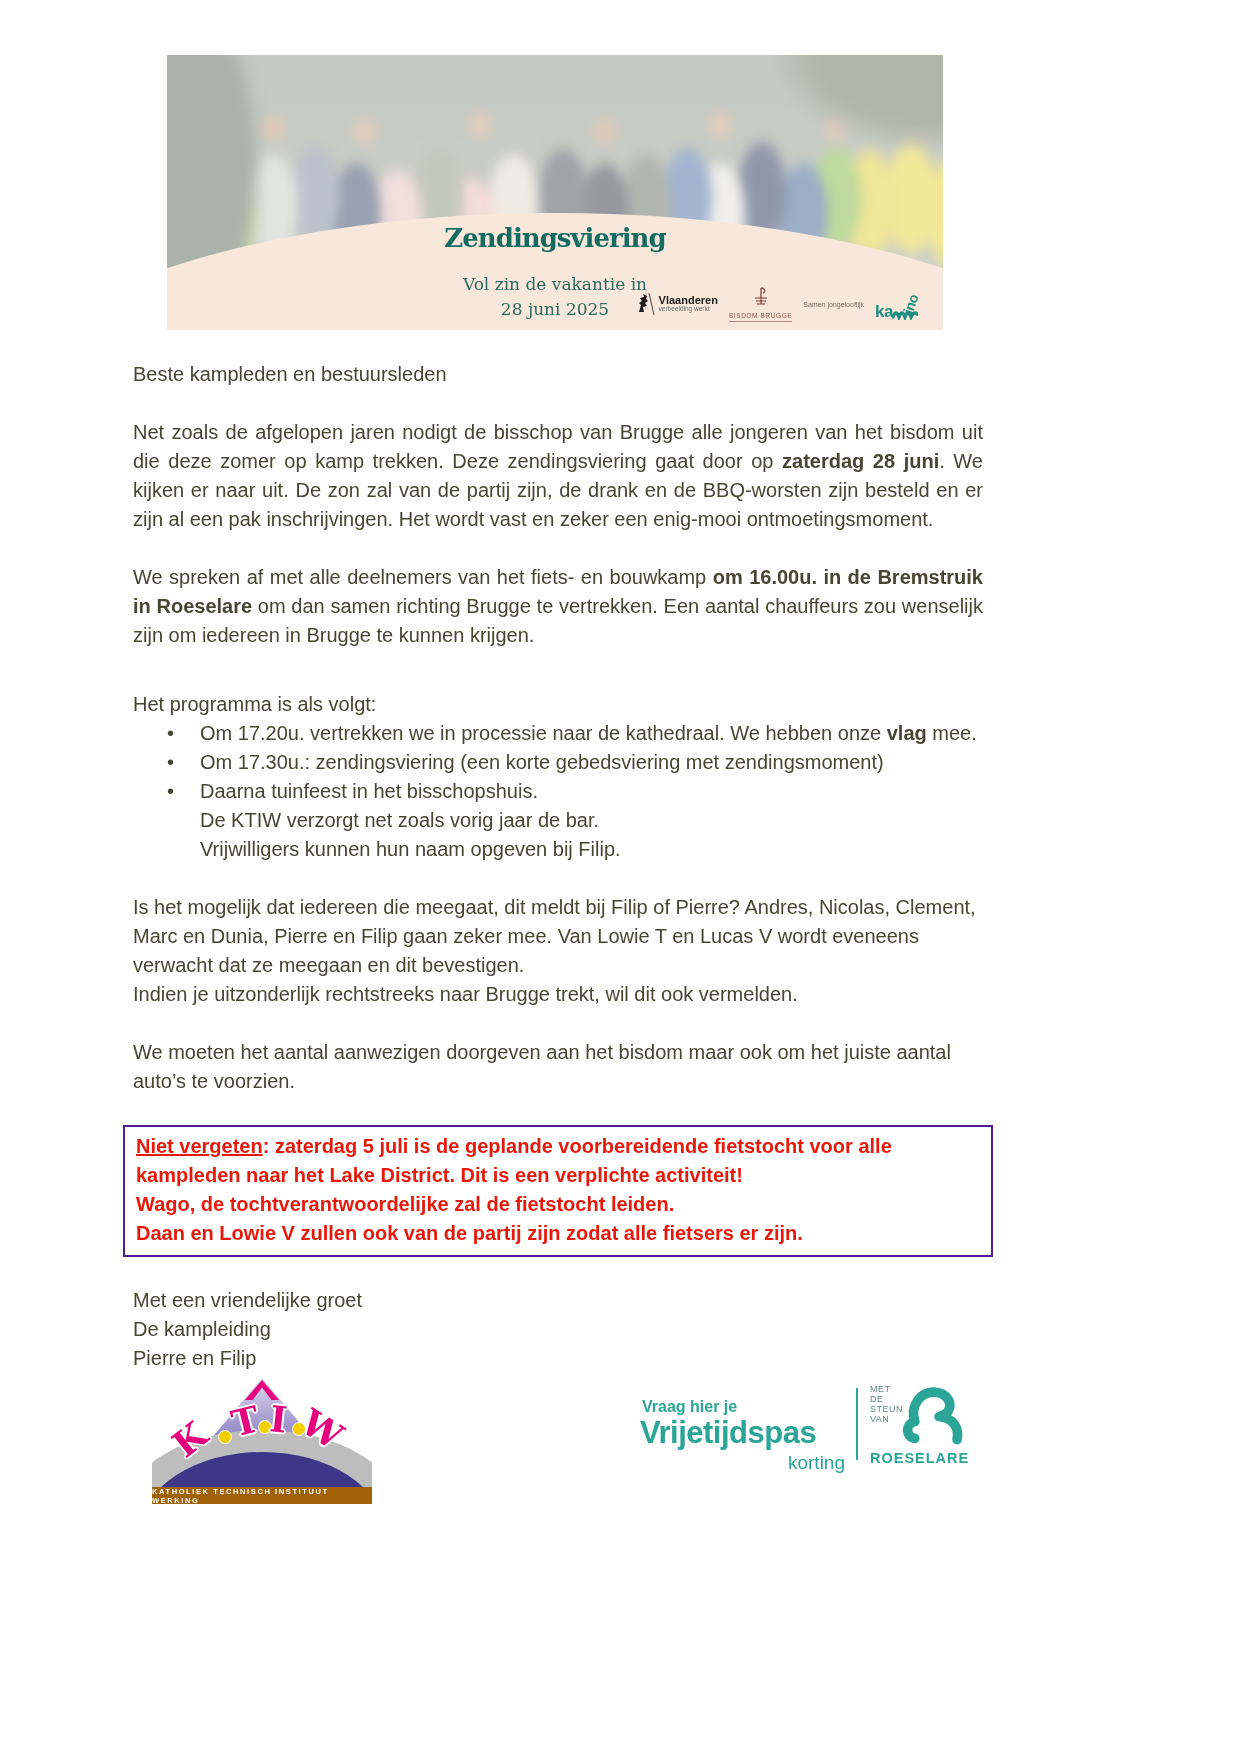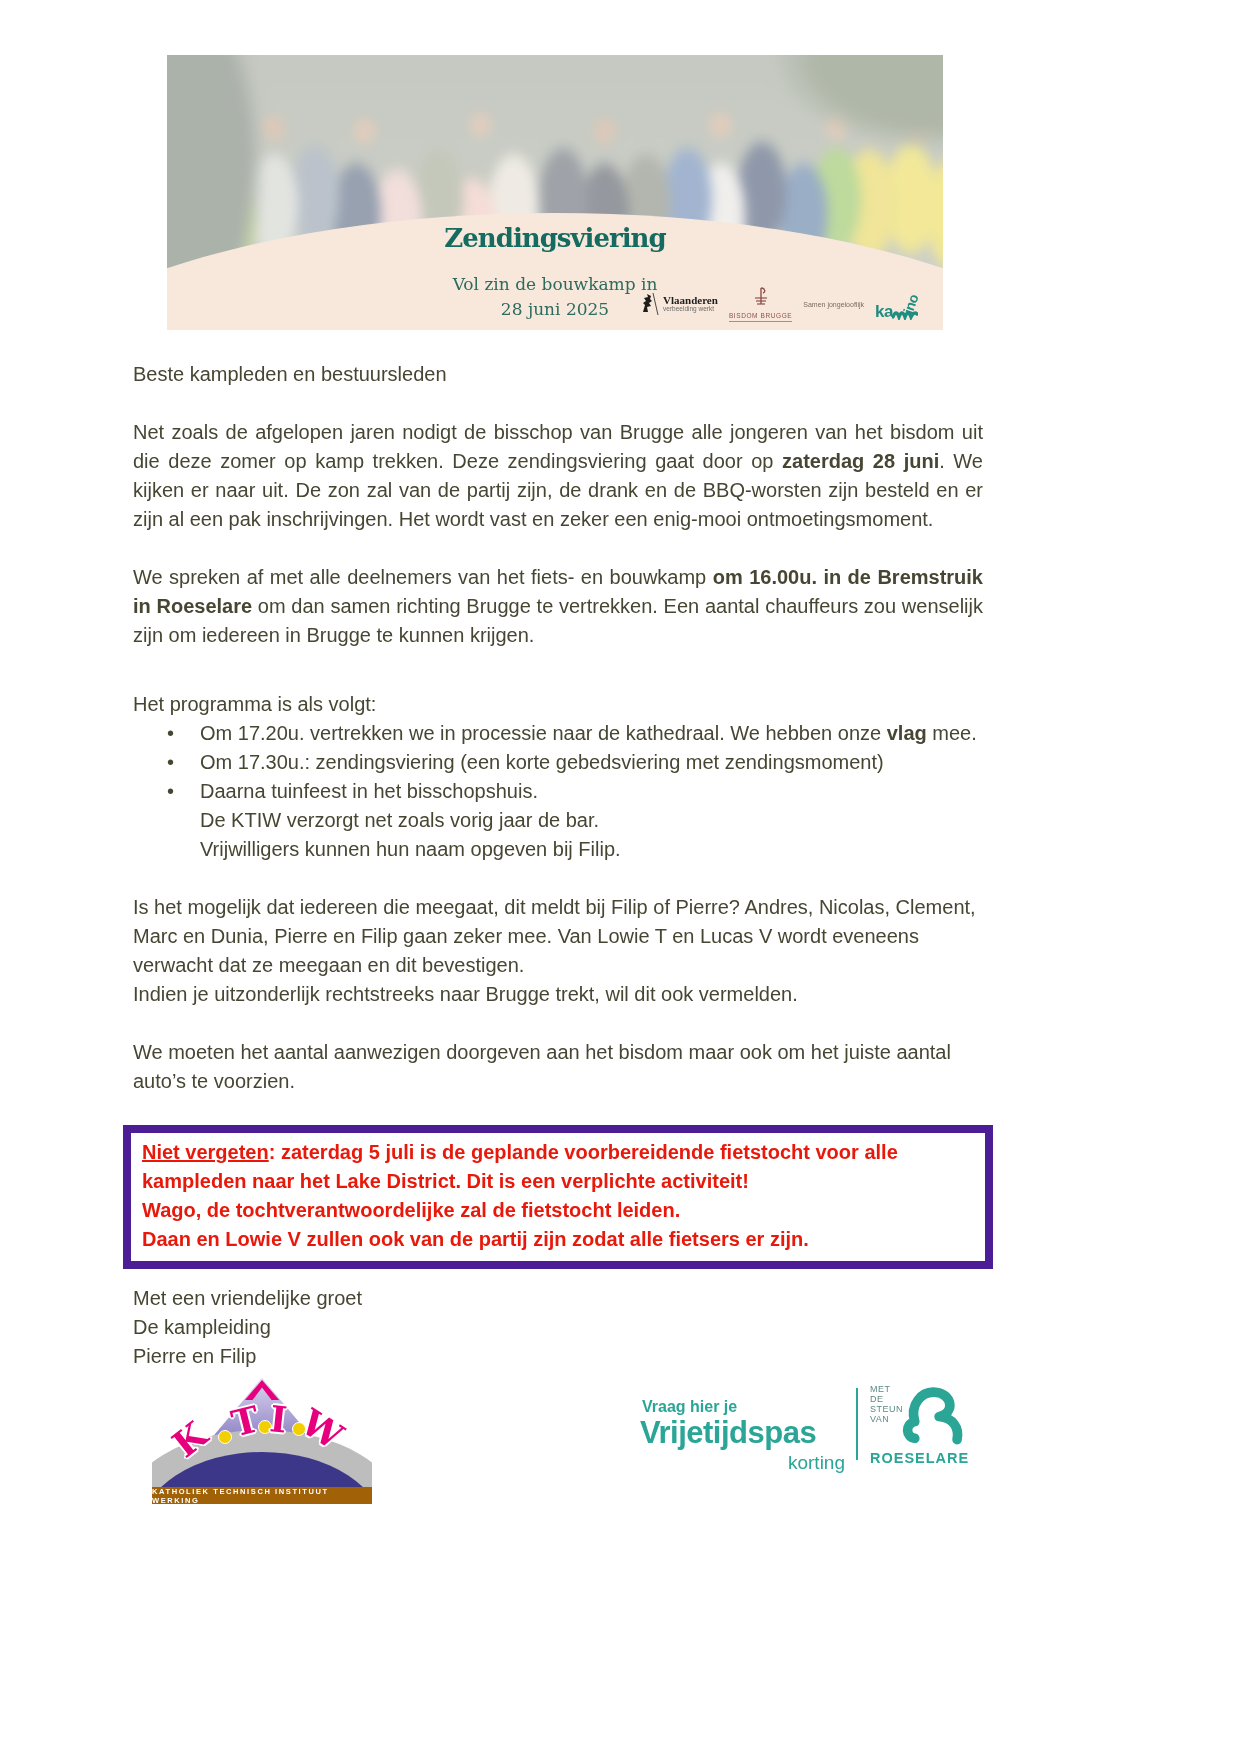--- a/index.html
+++ b/index.html
@@ -62,21 +62,21 @@
   }
   .banner-date{
     position:absolute;left:0;top:244px;width:100%;text-align:center;
     font-family:"DejaVu Serif",serif;font-size:17px;color:#2c6b5f;
   }
   .logo-row{
     position:absolute;right:6px;bottom:6px;display:flex;align-items:center;gap:11px;
   }
   .lg-vla{display:flex;align-items:center;gap:4px;}
   .lg-vla-txt{display:flex;flex-direction:column;line-height:1.05;}
-  .lg-vla-name{font-size:11px;font-weight:bold;color:#1d1d1b;font-family:Liberation Serif, serif;}
+  .lg-vla-name{font-size:11px;font-weight:bold;color:#1d1d1b;}
   .lg-vla-tag{font-size:6.5px;color:#6b6b66;}
   .lg-bis{display:flex;flex-direction:column;align-items:center;line-height:1;}
   .lg-bis-name{font-size:6.5px;letter-spacing:.6px;color:#8d5148;margin-top:1px;
     border-bottom:.5px solid #b08a80;padding-bottom:1px;}
   .lg-slogan{font-size:7px;color:#7d6a5e;}
   .lg-kamino{position:relative;width:62px;height:40px;}
   .kam-prefix{position:absolute;left:0;bottom:2px;font-size:17px;font-weight:800;color:#1f8d80;letter-spacing:-.5px;}
   .kam-suffix{position:absolute;left:40px;bottom:8px;font-size:14px;font-weight:800;color:#1f8d80;
     transform:rotate(-70deg);transform-origin:left bottom;letter-spacing:-.5px;}
 
@@ -86,21 +86,21 @@
     font-size:20px;line-height:29px;
   }
   .content p{margin:0 0 29px 0;}
   .just{text-align:justify;}
   .b{font-weight:bold;}
   .bu{font-weight:bold;text-decoration:underline;}
   ul.program{margin:0 0 29px 0;padding-left:67px;list-style:none;}
   ul.program li{position:relative;}
   ul.program li::before{content:"\2022";position:absolute;left:-33px;top:0;}
   .notice{
-    border:8px solid #4c1d95;margin:0 -10px 15px -10px;padding:5px 11px 7px 11px;
+    border:2px solid #4c1d95;margin:0 -10px 29px -10px;padding:5px 11px 7px 11px;
     color:#e8190b;font-weight:bold;
   }
   .closing div{margin:0;}
 
   
   .ktiw{position:absolute;left:152px;top:1372px;width:220px;height:132px;overflow:hidden;}
   .ktiw-mountain{position:absolute;left:12px;top:6px;width:196px;height:112px;
     background:linear-gradient(180deg,#ddd7ee 0%,#8d82c4 55%,#5246a2 100%);
     clip-path:polygon(50% 0%,98% 100%,2% 100%);}
   .ktiw-chevron{position:absolute;left:93px;top:8px;width:34px;height:20px;background:#e6007e;
@@ -127,21 +127,21 @@
 </head>
 <body>
 
 <div class="page">
 
   <div class="banner">
     <div class="photo"></div>
     <div class="photo-fade"></div>
     <div class="ellipse"></div>
     <div class="banner-title">Zendingsviering</div>
-    <div class="banner-sub">Vol zin de bouwkamp in</div>
+    <div class="banner-sub">Vol zin de vakantie in</div>
     <div class="banner-date">28 juni 2025</div>
 
     <div class="logo-row">
       <div class="lg-vla">
         <svg width="20" height="26" viewBox="0 0 20 26">
           <path d="M4 21 L6 14 L4 12 L7 10 L5 7 L9 6 L8 3 L12 5 L11 8 L13 10 L10 12 L12 15 L8 16 L9 21 Z" fill="#1d1d1b"></path>
           <line x1="14" y1="2" x2="19" y2="24" stroke="#1d1d1b" stroke-width="0.8"></line>
         </svg>
         <div class="lg-vla-txt">
           <span class="lg-vla-name">Vlaanderen</span>

